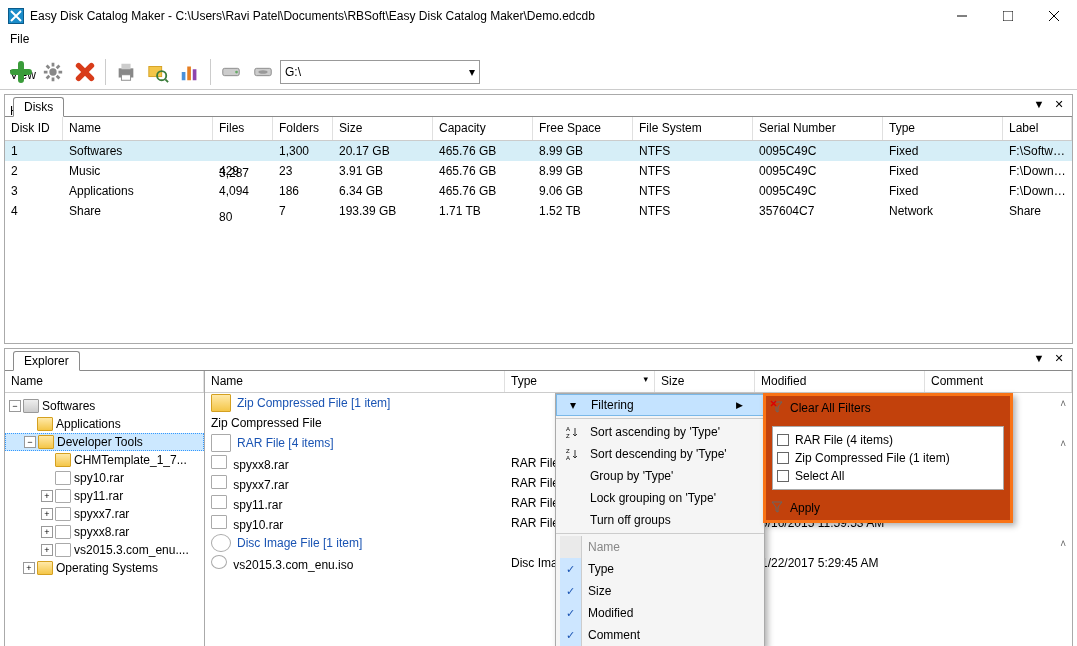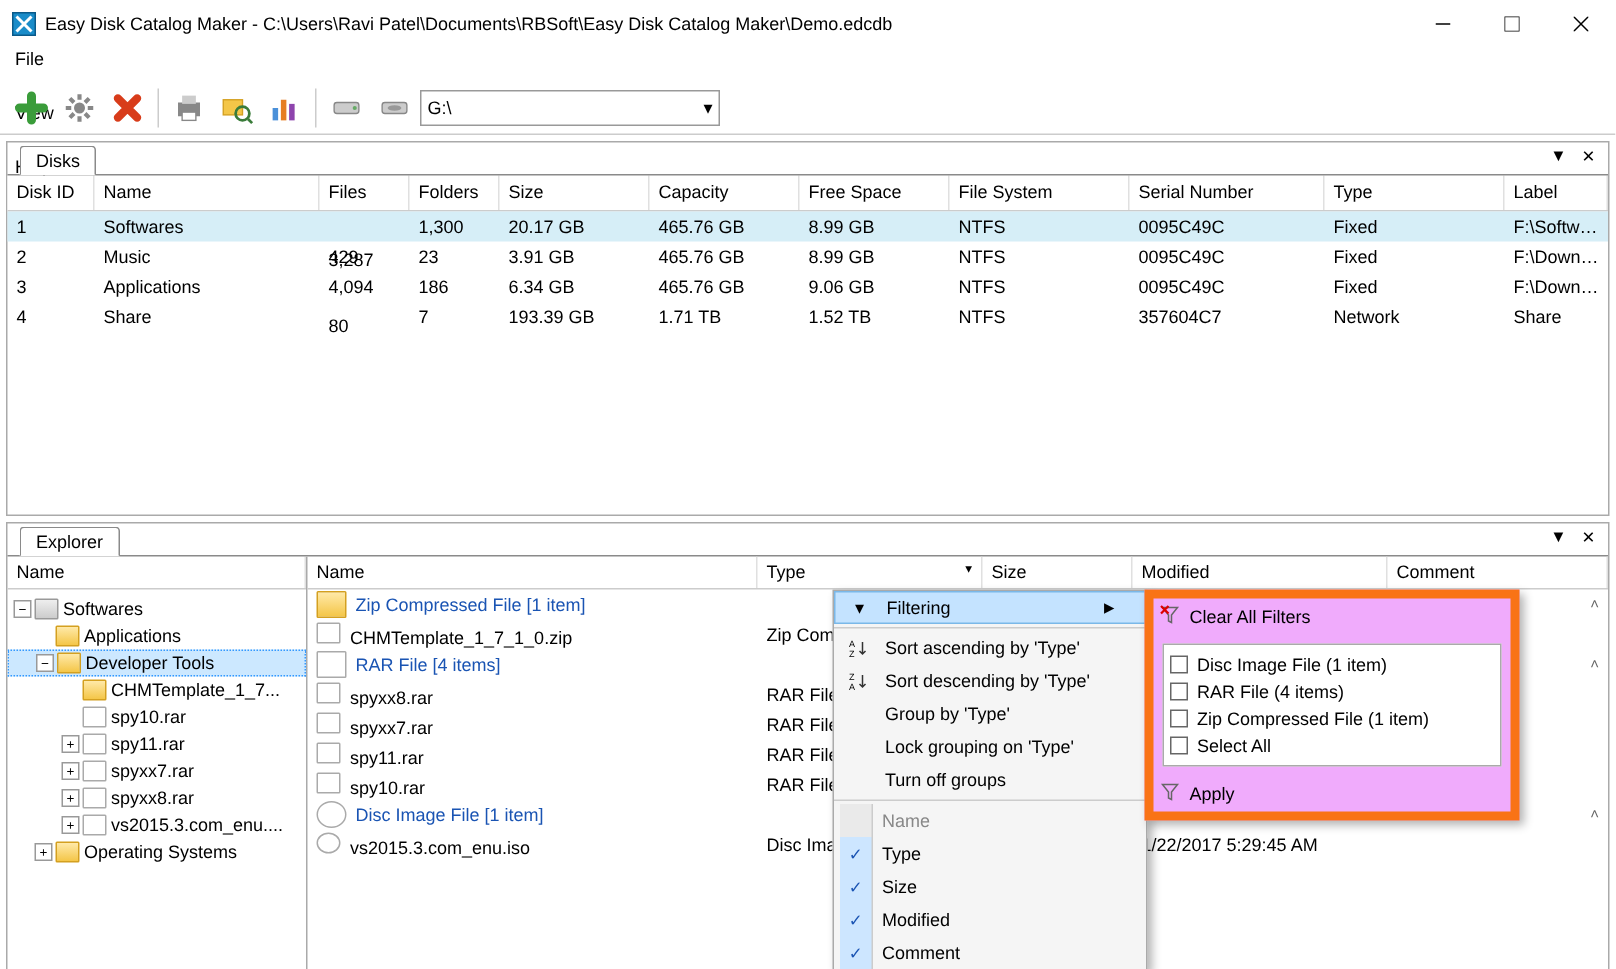--- a/index.html
+++ b/index.html
@@ -73,21 +73,21 @@
 .ctx-row { display: flex; align-items: center; height: 22px; padding: 0 20px 0 4px; }
 .ctx-row.hover { background: #c4e3ff; border: 1px solid #7ab8e8; }
 .ctx-icon { width: 24px; display: flex; justify-content: center; }
 .ctx-label { padding-left: 6px; }
 .ctx-arrow { margin-left: auto; font-size: 9px; }
 .ctx-check { width: 22px; height: 22px; display: flex; align-items: center; justify-content: center; border-right: 1px solid #ccc; background: #eaeaea; }
 .ctx-check.on { background: #cde6ff; }
 .ctx-check.on::after { content: "✓"; color: #1a54b3; font-size: 11px; }
 
 
-.filter-panel { position: absolute; background: #f0abfc; border: 6px solid #f97316; z-index: 101; box-shadow: 3px 3px 6px rgba(0,0,0,0.3); }
+.filter-panel { position: absolute; background: #c2410c; border: 3px solid #f97316; z-index: 101; box-shadow: 3px 3px 6px rgba(0,0,0,0.3); }
 .filter-box { border: 1px solid #aaa; background: #fff; margin: 6px; padding: 4px; }
 .filter-opt { display: flex; align-items: center; height: 18px; gap: 6px; }
 .chk { width: 12px; height: 12px; border: 1px solid #666; background: #fff; }
 .filter-row { display: flex; align-items: center; height: 24px; padding: 0 8px 0 4px; gap: 6px; }
 
 .file-col-name { width: 300px; }
 .file-col-type { width: 150px; }
 .file-col-mod { width: 200px; }
 
 .disabled-text { color: #888; }
@@ -339,21 +339,20 @@
         <div class="ph-col" style="width:170px">Modified</div>
         <div class="ph-col" style="flex:1">Comment</div>
       </div>
       <div class="file-list">
         <div class="group-row">
             <span class="gicon folder-icon"></span>
             <span class="group-title">Zip Compressed File [1 item]</span>
             <span class="collapse-caret">˄</span>
           </div>
         <div class="file-row">
-            <div class="file-cell file-col-name"><span class="tree-icon file-icon-sm"></span> <span>CHMTemplate_1_7_1_0.zip</span></div>
             <div class="file-cell file-col-type">Zip Compressed File</div>
           </div>
 
         <div class="group-row">
             <span class="gicon file-icon-sm"></span>
             <span class="group-title">RAR File [4 items]</span>
             <span class="collapse-caret">˄</span>
           </div>
         <div class="file-row">
             <div class="file-cell file-col-name"><span class="tree-icon file-icon-sm"></span> <span>spyxx8.rar</span></div>
@@ -453,24 +452,20 @@
 
       <div class="filter-panel" style="left:558px; top:22px; width:250px">
         <div class="filter-row">
             <span><svg width="14" height="14" viewBox="0 0 14 14">
                 <path d="M2 2h10l-4 5v5l-2-1v-4z" fill="none" stroke="#666"></path>
                 <path d="M1 1l5 5M6 1L1 6" stroke="#d00" stroke-width="1.5"></path>
               </svg></span>
             <span>Clear All Filters</span>
           </div>
         <div class="filter-box">
-          <div class="filter-opt">
-              <span class="chk"></span>
-              <span>Disc Image File (1 item)</span>
-            </div>
           <div class="filter-opt">
               <span class="chk"></span>
               <span>RAR File (4 items)</span>
             </div>
           <div class="filter-opt">
               <span class="chk"></span>
               <span>Zip Compressed File (1 item)</span>
             </div>
           <div class="filter-opt">
               <span class="chk"></span>

